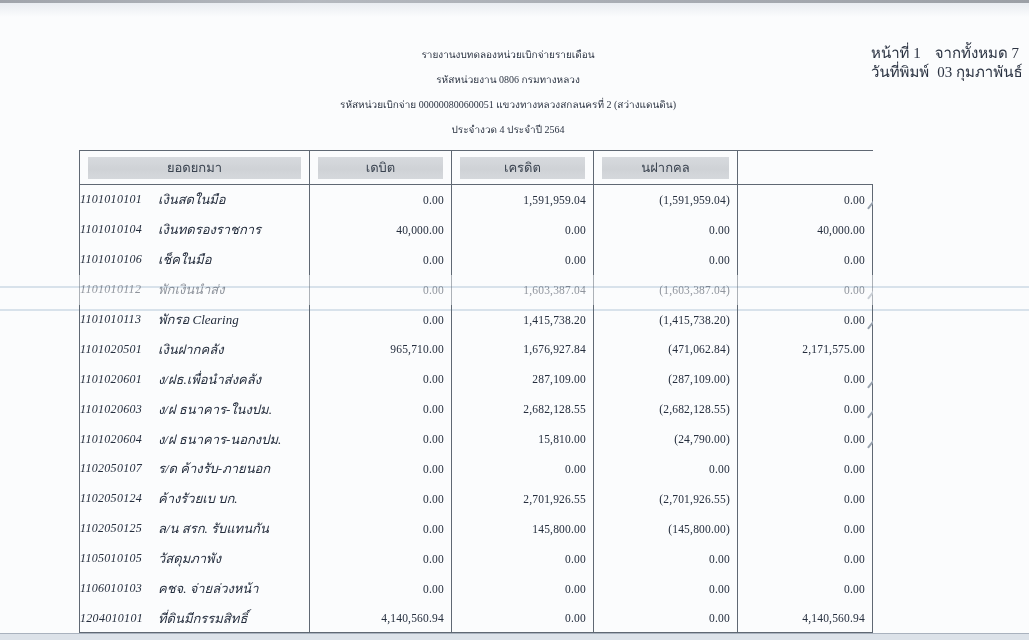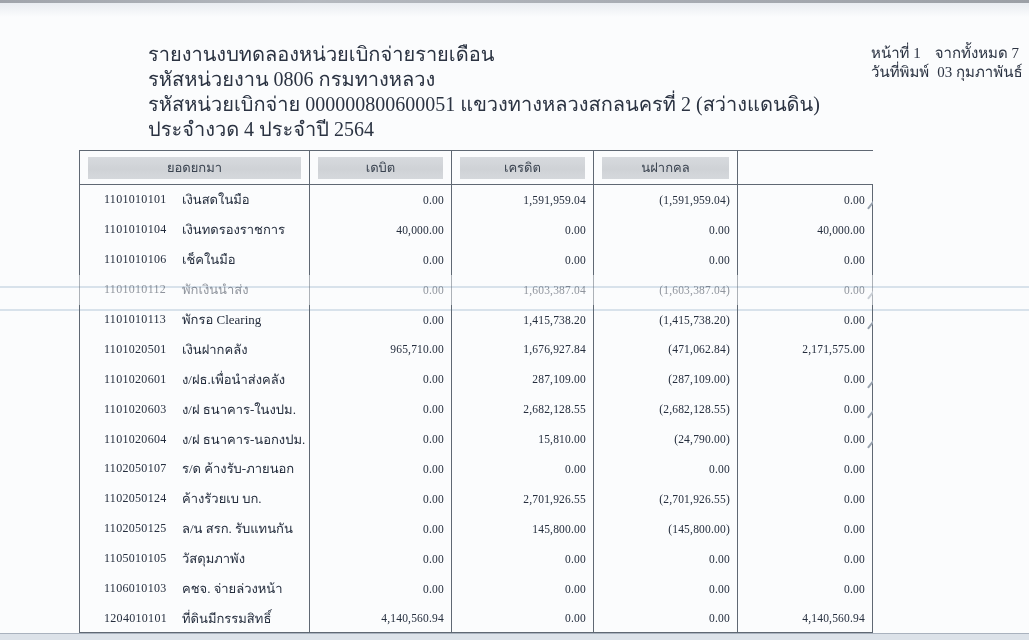--- a/index.html
+++ b/index.html
@@ -34,21 +34,21 @@
   .scanline.l1{top:286px;}
   .scanline.l2{top:309px;}
   .bottom-band{
     position:absolute;left:0;top:633px;width:1029px;height:7px;
     background:var(--band);
     border-top:1px solid #a9b2be;
   }
   
   .title-block{
     position:absolute;left:148px;top:42px;width:720px;
-    font-size:20px;line-height:25px;color:var(--ink);
+    text-align:center;font-size:10px;line-height:25px;color:var(--ink);
   }
   .page-info{
     position:absolute;left:871px;top:44px;width:145px;
     font-size:15px;line-height:19px;color:var(--ink);white-space:nowrap;
   }
   .page-info .gap-wide{margin-left:14px;}
   .page-info .gap{margin-left:8px;margin-top:18px;}
   
   .tbl{
     position:absolute;left:79px;top:150px;width:794px;height:483px;
@@ -78,21 +78,21 @@
   .trow{
     height:29.9px;position:relative;
   }
   .trow .cell{
     border-right:1px solid var(--border);
     display:flex;align-items:center;
     font-size:11.5px;color:#242d3d;
   }
   .trow .cell:first-child{border-left:1px solid var(--border);}
   .trow.faded{opacity:.5;}
-  .c-acct{padding-left:24px;}
+  .c-acct{padding-left:0;font-style:italic;}
   .code{width:68px;font-size:12px;letter-spacing:.3px;}
   .acct-name{margin-left:10px;font-size:13px;}
   .num{justify-content:flex-end;padding-right:7px;letter-spacing:.2px;}
   .tbl-bottom{
     position:absolute;left:0;bottom:0;width:794px;height:1px;background:var(--border);
   }
   
   .tick{
     display:none;
     position:absolute;left:786px;top:17px;width:15px;height:2px;

